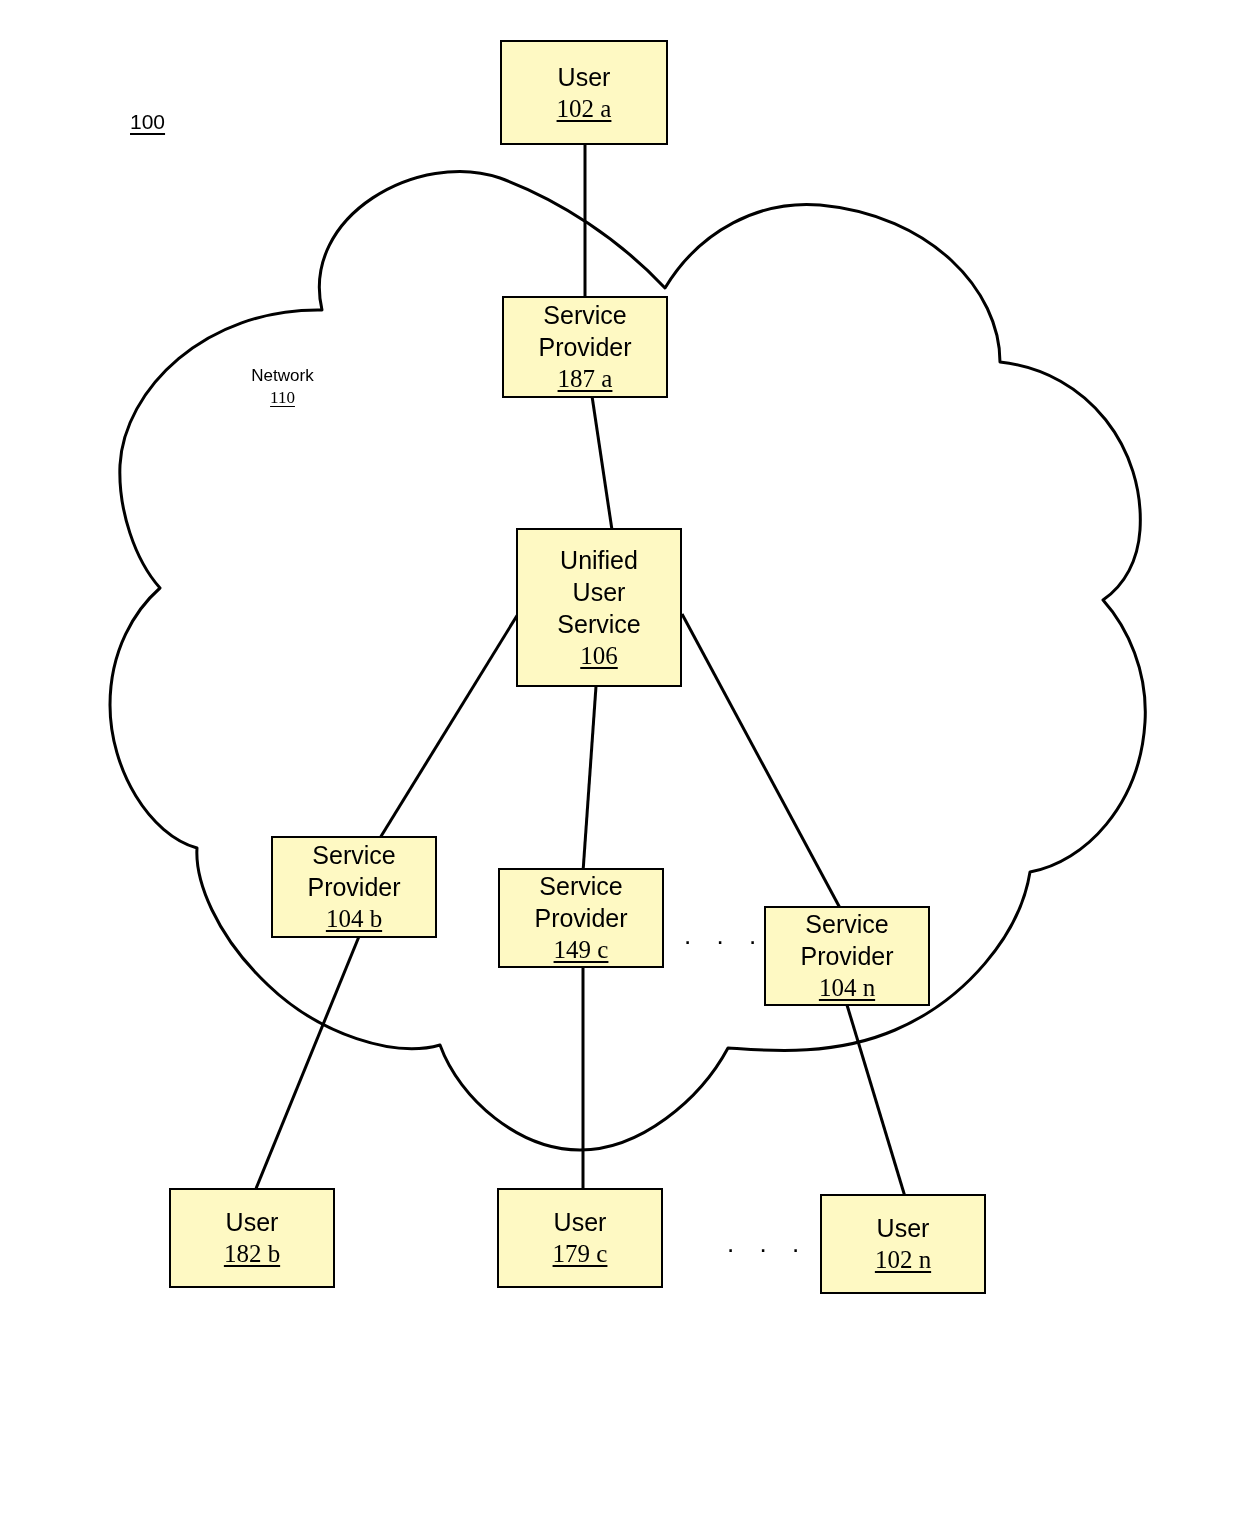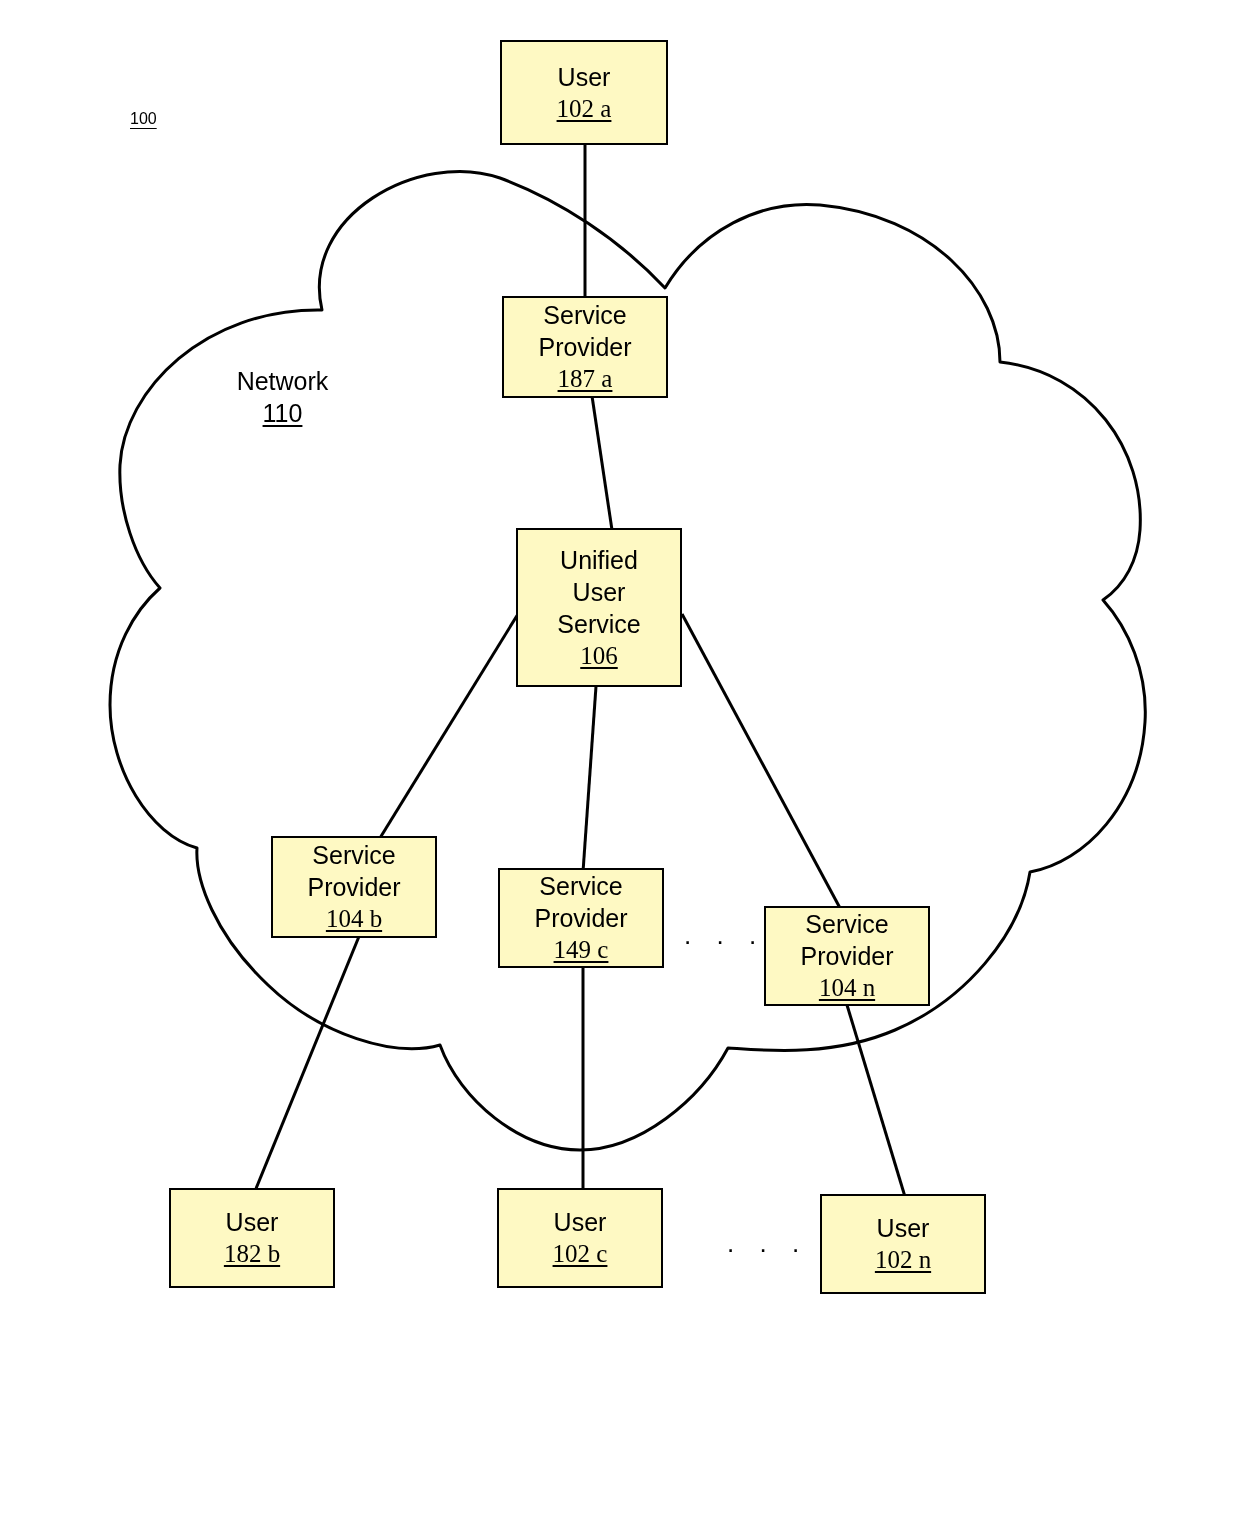--- a/index.html
+++ b/index.html
@@ -51,34 +51,35 @@
   }
   .node-box .ref-num {
     display: block;
     white-space: nowrap;
     text-decoration: underline;
     text-underline-offset: 3px;
     font-family: Liberation Serif, serif;
   }
   .free-label {
     position: absolute;
-    font-size: 25px;
+    font-size: 17px;
     text-align: center;
     line-height: 1.28;
     z-index: 4;
     white-space: nowrap;
   }
   .free-label .ref-num {
     display: block;
     text-decoration: underline;
     text-underline-offset: 3px;
+    font-family: Liberation Serif, serif;
   }
   .fig-id {
     position: absolute;
-    font-size: 16px;
+    font-size: 21px;
     text-decoration: underline;
     text-underline-offset: 4px;
     z-index: 4;
   }
   .ellipsis {
     position: absolute;
     font-size: 26px;
     letter-spacing: 9px;
     z-index: 6;
     color: #000;
@@ -182,21 +183,21 @@
     <span class="ref-num">104 n</span>
   </div>
 
   <div class="node-box" style="left:169px; top:1188px; width:166px; height:100px;">
     <span class="line-text">User</span>
     <span class="ref-num">182 b</span>
   </div>
 
   <div class="node-box" style="left:497px; top:1188px; width:166px; height:100px;">
     <span class="line-text">User</span>
-    <span class="ref-num">102 c</span>
+    <span class="ref-num">179 c</span>
   </div>
 
   <div class="ellipsis" style="left:727px; top:1228px;">. . .</div>
 
   <div class="node-box" style="left:820px; top:1194px; width:166px; height:100px;">
     <span class="line-text">User</span>
     <span class="ref-num">102 n</span>
   </div>
 
 

